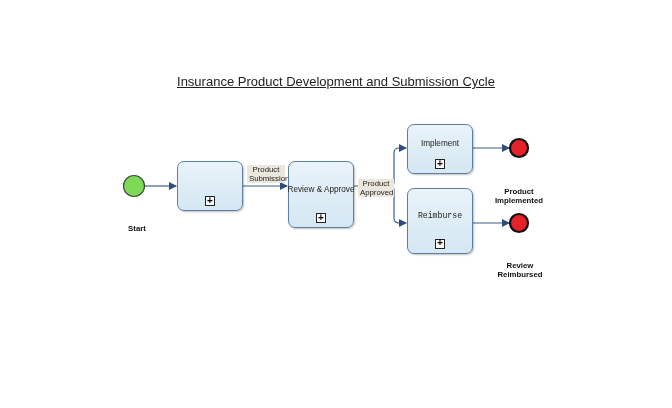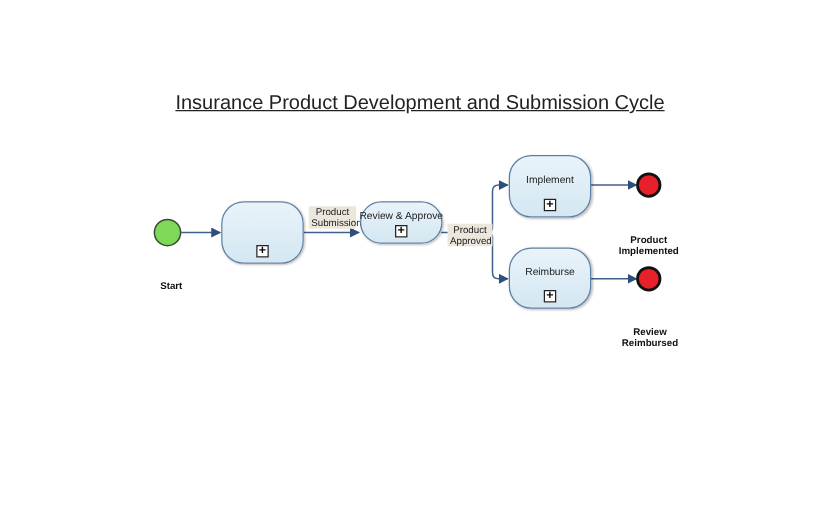--- a/index.html
+++ b/index.html
@@ -1,19 +1,19 @@
 <!DOCTYPE html>
 <html><head>
 <meta charset="utf-8">
 <style>
   html, body { margin:0; padding:0; background:#ffffff; }
   body { width:672px; height:408px; position:relative; overflow:hidden; font-family:"Liberation Sans", sans-serif; }
-  .title { position:absolute; left:0; width:672px; top:74px; text-align:center; font-size:16px; color:#222; text-decoration:underline; }
+  .title { position:absolute; left:0; width:672px; top:74px; text-align:center; font-size:13px; color:#222; text-decoration:underline; }
   svg { position:absolute; left:0; top:0; }
-  .task { position:absolute; box-sizing:border-box; border:1.3px solid #5b7fa6; border-radius:18px;
+  .task { position:absolute; box-sizing:border-box; border:1.3px solid #5b7fa6; border-radius:7px;
           background:linear-gradient(#e9f3f9, #d4e7f2); box-shadow:1px 1px 2px rgba(0,0,0,0.25);
           display:flex; flex-direction:column; align-items:center; justify-content:center;
           font-size:8.2px; color:#222; text-align:center; line-height:10px; }
   .task .lbl { padding:0 4px; }
   .plus { position:absolute; bottom:4px; left:50%; margin-left:-5px; width:10px; height:10px; box-sizing:border-box;
           border:1px solid #222; background:#fff; font-size:10px; line-height:8px; text-align:center; font-weight:bold; color:#000; }
   .flowlbl { position:absolute; background:#ece7dc; font-size:7.8px; color:#222; text-align:center; line-height:9px; padding:0 2px; }
   .evlbl { position:absolute; font-size:7.8px; font-weight:bold; color:#111; text-align:center; line-height:9px;margin-top:27px; }
 </style>
 </head>
@@ -46,31 +46,31 @@
 </svg>
 
 <div class="evlbl" style="left:122px; top:197px; width:30px;">Start</div>
 
 <div class="task" style="left:177px; top:161px; width:66px; height:50px;">
   <span class="plus">+</span>
 </div>
 
 <div class="flowlbl" style="left:247px; top:165px; width:34px;">Product Submission</div>
 
-<div class="task" style="left:288px; top:161px; width:66px; height:34px;justify-content:center;">
+<div class="task" style="left:288px; top:161px; width:66px; height:67px;justify-content:center;">
   <span class="lbl" style="margin-top:-10px; white-space:nowrap;">Review &amp; Approve</span>
   <span class="plus">+</span>
 </div>
 
 <div class="flowlbl" style="left:358px; top:179px; width:32px;">Product Approved</div>
 
 <div class="task" style="left:407px; top:124px; width:66px; height:50px;">
   <span class="lbl" style="margin-top:-10px;">Implement</span>
   <span class="plus">+</span>
 </div>
 
-<div class="task" style="left:407px; top:198px; width:66px; height:49px;">
+<div class="task" style="left:407px; top:188px; width:66px; height:66px;font-family:Liberation Mono, monospace;">
   <span class="lbl" style="margin-top:-10px;">Reimburse</span>
   <span class="plus">+</span>
 </div>
 
 <div class="evlbl" style="left:493px; top:160px; width:52px;">Product Implemented</div>
 <div class="evlbl" style="left:495px; top:234px; width:50px;">Review Reimbursed</div>
 
 </body></html>

